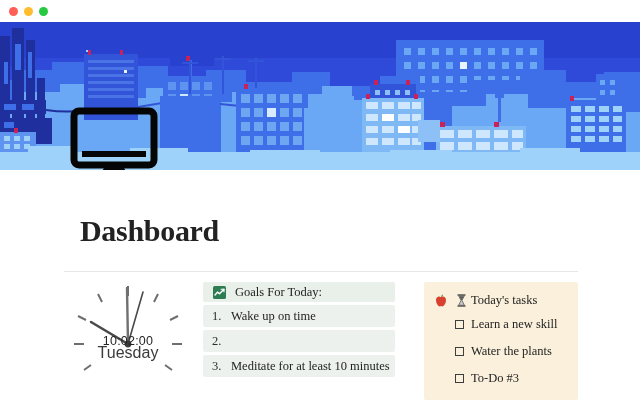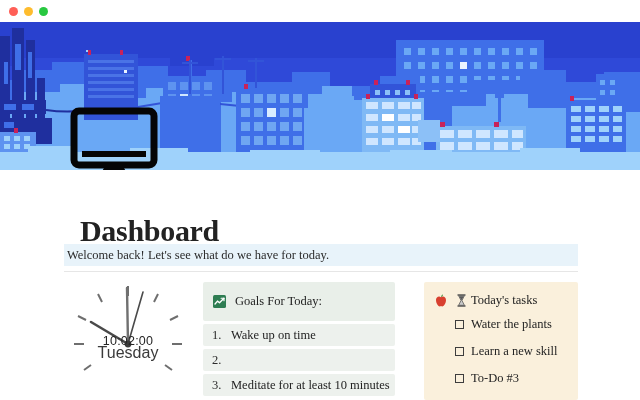--- a/index.html
+++ b/index.html
@@ -152,21 +152,21 @@
 
   
   .goals-widget {
     position: absolute;
     left: 203px;
     top: 0px;
     width: 192px;
   }
   .goals-header {
     background: #e9efe9;
-    height: 39px;
+    height: 20px;
     display: flex;
     align-items: center;
     padding-left: 10px;
     box-sizing: border-box;
     border-radius: 2px;
   }
   .goals-header .hdr-icon {
     width: 13px; height: 13px;
     margin-right: 9px;
     flex: 0 0 auto;
@@ -554,23 +554,20 @@
     <path d="M44 58 L44 66" stroke="#050505" stroke-width="7"></path>
     <path d="M30 74 L58 74 L50 60 L38 60 Z" fill="none" stroke="#050505" stroke-width="6"></path>
     <rect x="22" y="70" width="44" height="9" rx="4" fill="none" stroke="#050505" stroke-width="6"></rect>
   </svg>
 </div>
 
 <div class="page">
 
   <h1 class="page-title">Dashboard</h1>
 
-  <div class="welcome-callout">
-    <span>Welcome back! Let's see what do we have for today.</span>
-  </div>
 
   <div class="divider"></div>
 
   <div class="widgets">
 
     <div class="clock-widget">
       <svg class="clock-face" viewBox="0 0 128 98">
         <g stroke="#6e6e6e" stroke-width="2" stroke-linecap="butt">
           <line x1="64" y1="4" x2="64" y2="14"></line>
           <line x1="94" y1="12" x2="90" y2="20"></line>
@@ -628,25 +625,25 @@
           <rect x="0.5" y="0.3" width="8" height="1.4" fill="#4a4a4a"></rect>
           <rect x="0.5" y="11.3" width="8" height="1.4" fill="#4a4a4a"></rect>
           <path d="M1.6 1.7 L7.4 1.7 L5 6.5 L7.4 11.3 L1.6 11.3 L4 6.5 Z" fill="#c9c9c9" stroke="#4a4a4a" stroke-width="0.7"></path>
           <path d="M2.1 2.2 L6.9 2.2 L4.5 6.2 Z" fill="#5a5a5a"></path>
         </svg>
         <span class="tasks-title">Today's tasks</span>
       </div>
 
       <div class="task-item">
         <span class="task-box"></span>
-        <span class="task-label">Water the plants</span>
+        <span class="task-label">Learn a new skill</span>
       </div>
       <div class="task-item">
         <span class="task-box"></span>
-        <span class="task-label">Learn a new skill</span>
+        <span class="task-label">Water the plants</span>
       </div>
       <div class="task-item">
         <span class="task-box"></span>
         <span class="task-label">To-Do #3</span>
       </div>
     </div>
 
   </div>
 </div>
 

